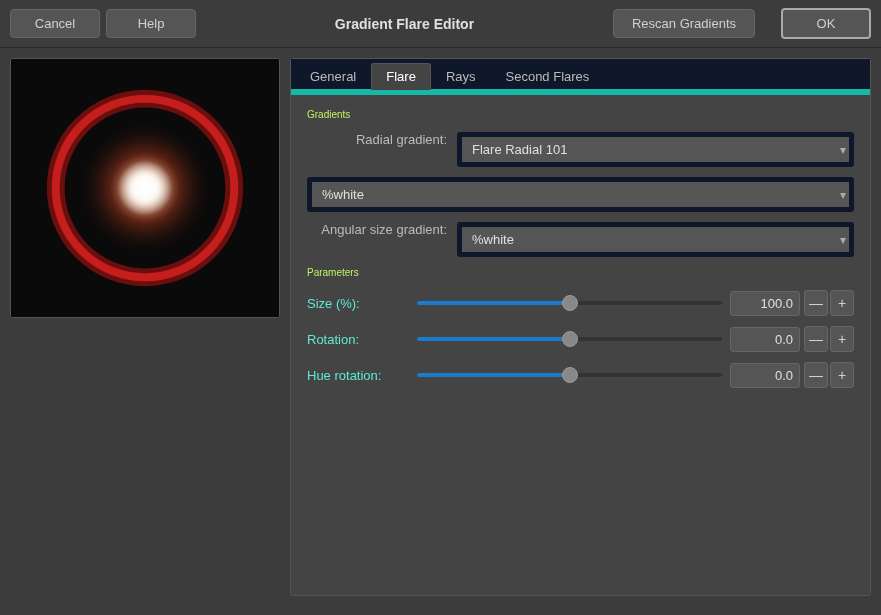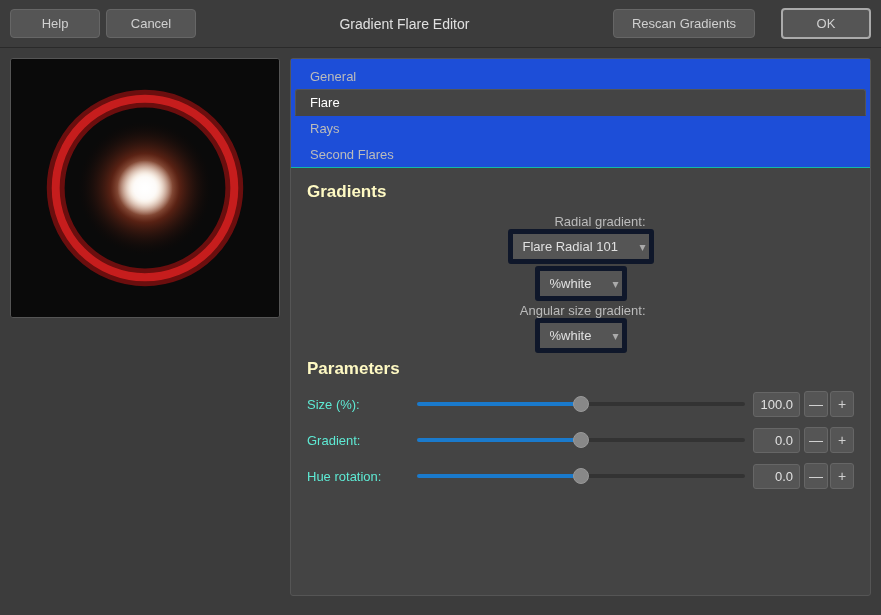--- a/index.html
+++ b/index.html
@@ -28,21 +28,21 @@
       border: 1px solid #666;
       border-radius: 4px;
       padding: 6px 18px;
       cursor: pointer;
       font-size: 13px;
       min-width: 90px;
     }
     .toolbar-title {
       flex: 1;
       text-align: center;
-      font-weight: normal;
+      font-weight: bold;
       font-size: 14px;
       color: #e0e0e0;
     }
     .toolbar-btn.ok-btn {
       background: #555;
       border: 2px solid #aaa;
       margin-left: 20px;
     }
 
     
@@ -75,25 +75,24 @@
       background: #444;
       border: 1px solid #555;
       border-radius: 3px;
       display: flex;
       flex-direction: column;
     }
 
     
     .tabs {
       display: flex;
-      background: #1d4ed8;
-      border-bottom: 1px solid #14b8a6;
+      background: #0f172a;
+      border-bottom: 6px solid #14b8a6;
       padding: 0 4px;
       padding-top: 4px;
-      flex-direction: column;
     }
     .tab {
       padding: 5px 14px;
       cursor: pointer;
       border: 1px solid transparent;
       border-bottom: none;
       border-radius: 3px 3px 0 0;
       font-size: 13px;
       color: #bbb;
       background: transparent;
@@ -107,32 +106,30 @@
     }
 
     
     .tab-content {
       padding: 14px 16px;
       flex: 1;
     }
 
     
     .section-header {
-      font-weight: bold;
-      color: #fef9c3;
-      font-size: 17px;
+      font-weight: normal;
+      color: #bef264;
+      font-size: 10px;
       margin-bottom: 12px;
     }
 
     
     .form-row {
       display: flex;
-      align-items: center;
-      margin-bottom: 2px;
-      flex-direction: column;
+      margin-bottom: 10px;
     }
     .form-label {
       width: 150px;
       text-align: right;
       color: #bbb;
       font-size: 13px;
       padding-right: 10px;
     }
     .dropdown-wrapper {
       position: relative;
@@ -201,21 +198,21 @@
       background: #888;
       border-radius: 50%;
       border: 1px solid #999;
       cursor: pointer;
     }
     input[type=range].size-slider { background: linear-gradient(to right, #1a7acc 0%, #1a7acc 50%, #333 50%); }
     input[type=range].rotation-slider { background: linear-gradient(to right, #1a7acc 0%, #1a7acc 50%, #333 50%); }
     input[type=range].hue-slider { background: linear-gradient(to right, #1a7acc 0%, #1a7acc 60%, #333 60%); }
 
     .value-input {
-      width: 47px;
+      width: 70px;
       background: #555;
       color: #e0e0e0;
       border: 1px solid #666;
       border-radius: 3px;
       padding: 4px 6px;
       font-size: 13px;
       text-align: right;
       margin-left: 8px;
     }
     .stepper-btns {
@@ -235,22 +232,22 @@
       display: flex;
       align-items: center;
       justify-content: center;
       border-radius: 3px;
     }
   </style>
 </head>
 <body>
 
 <div class="toolbar">
+  <button class="toolbar-btn">Cancel</button>
   <button class="toolbar-btn">Help</button>
-  <button class="toolbar-btn">Cancel</button>
   <div class="toolbar-title">Gradient Flare Editor</div>
   <button class="toolbar-btn">Rescan Gradients</button>
   <button class="toolbar-btn ok-btn">OK</button>
 </div>
 
 <div class="main-area">
 
   <div class="preview-panel">
     <svg class="preview-canvas" viewBox="0 0 270 260">
 
@@ -327,21 +324,21 @@
             <input type="range" class="size-slider" min="0" max="200" value="100" style="background: linear-gradient(to right, rgb(26, 122, 204) 0%, rgb(26, 122, 204) 50%, rgb(51, 51, 51) 50%, rgb(51, 51, 51) 100%);">
           </div>
           <input class="value-input" type="text" value="100.0" style="">
           <div class="stepper-btns">
             <button class="stepper-btn">—</button>
             <button class="stepper-btn">+</button>
           </div>
         </div>
 
         <div class="slider-row">
-          <span class="slider-label">Gradient:</span>
+          <span class="slider-label">Rotation:</span>
           <div class="slider-track-wrapper">
             <input type="range" class="rotation-slider" min="-180" max="180" value="0" style="background: linear-gradient(to right, rgb(26, 122, 204) 0%, rgb(26, 122, 204) 50%, rgb(51, 51, 51) 50%, rgb(51, 51, 51) 100%);">
           </div>
           <input class="value-input" type="text" value="0.0" style="">
           <div class="stepper-btns">
             <button class="stepper-btn">—</button>
             <button class="stepper-btn">+</button>
           </div>
         </div>
 

